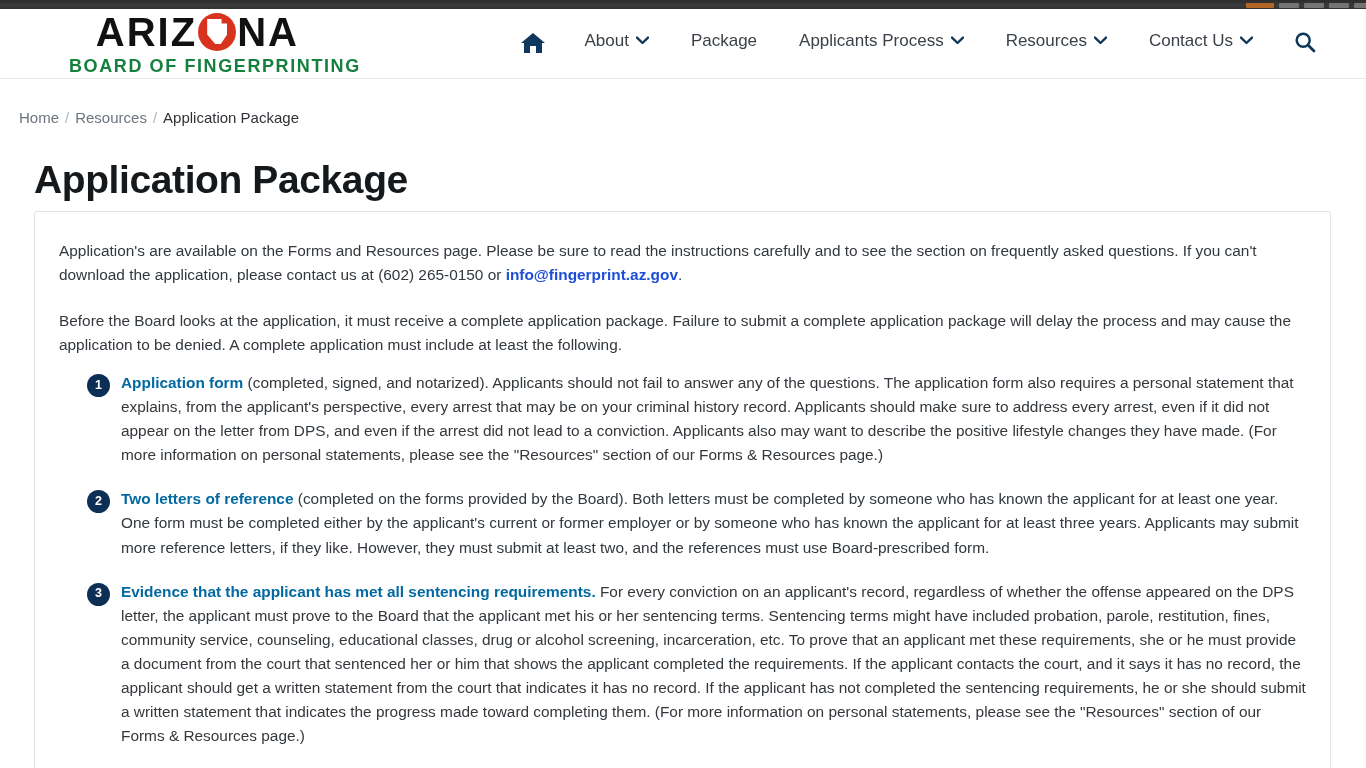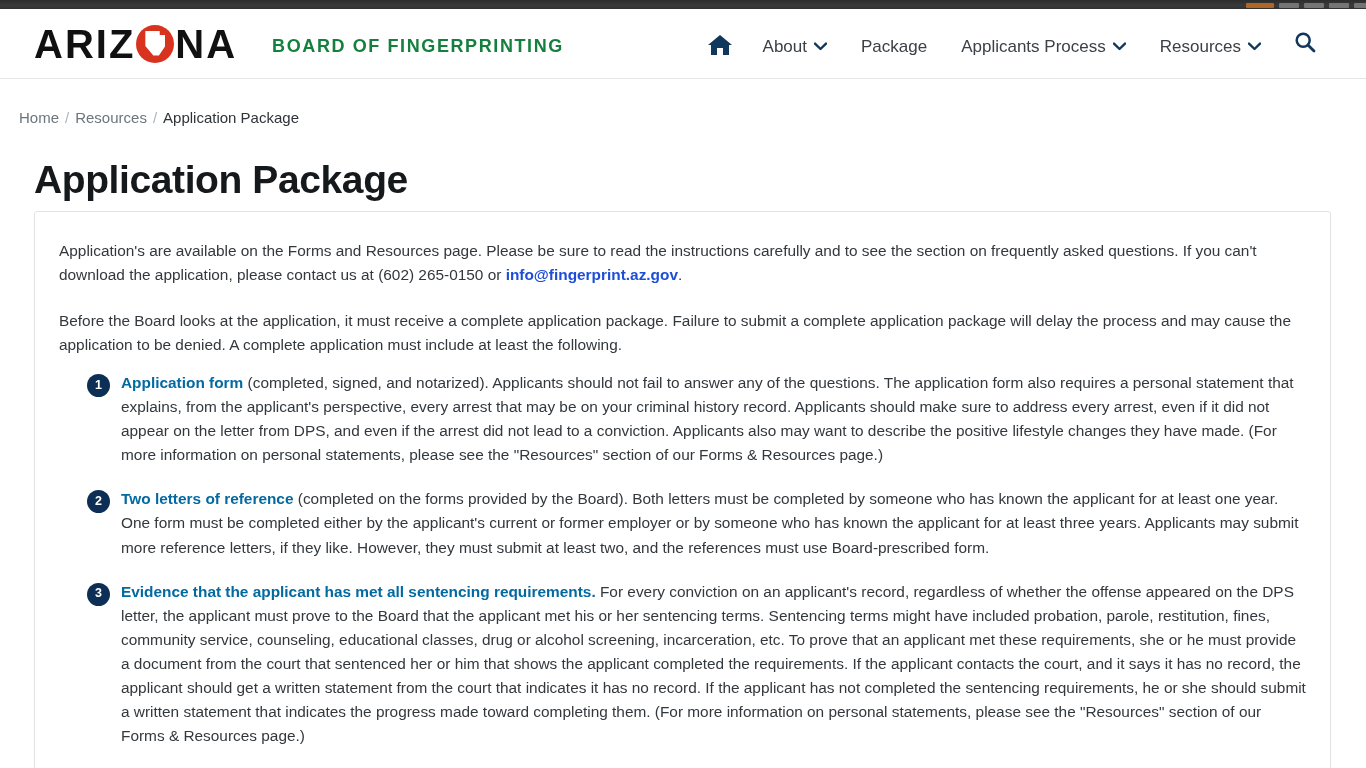--- a/index.html
+++ b/index.html
@@ -35,20 +35,21 @@
     top: 9px; left: 0;
     width: 1366px; height: 70px;
     background: #ffffff;
     border-bottom: 1px solid #e6e6e6;
     display: flex;
     align-items: center;
   }
   .logo-wrap {
     margin-left: 34px;
     display: flex;
+    flex-direction: column;
     align-items: center;
     line-height: 1;
     cursor: pointer;
   }
   .logo-word {
     display: flex;
     align-items: center;
     font-weight: 700;
     font-size: 40px;
     letter-spacing: 2px;
@@ -78,22 +79,22 @@
     font-size: 18px;
     font-weight: 700;
     letter-spacing: 1.6px;
     color: #15803d;
     margin-left: 35px;
   }
   .main-nav {
     margin-left: auto;
     margin-right: 40px;
     display: flex;
-    align-items: flex-end;
-    gap: 0px;
+    align-items: flex-start;
+    gap: 8px;
   }
   .nav-item {
     display: flex;
     align-items: center;
     gap: 7px;
     padding: 6px 17px;
     font-size: 17px;
     color: #3b4147;
     cursor: pointer;
     white-space: nowrap;
@@ -244,20 +245,28 @@
 
       <div class="nav-item">
         <span>Resources</span>
         <span class="caret">
           <svg width="13" height="9" viewBox="0 0 13 9" aria-hidden="true">
             <path d="M1 1.6 L6.5 7 L12 1.6" stroke="#10375c" stroke-width="2.4" fill="none" stroke-linecap="round" stroke-linejoin="round"></path>
           </svg>
         </span>
       </div>
 
+      <div class="nav-item">
+        <span>Contact Us</span>
+        <span class="caret">
+          <svg width="13" height="9" viewBox="0 0 13 9" aria-hidden="true">
+            <path d="M1 1.6 L6.5 7 L12 1.6" stroke="#10375c" stroke-width="2.4" fill="none" stroke-linecap="round" stroke-linejoin="round"></path>
+          </svg>
+        </span>
+      </div>
 
       <div class="search-btn">
         <span>
           <svg width="22" height="22" viewBox="0 0 22 22" aria-hidden="true">
             <circle cx="9.2" cy="9.2" r="6.5" stroke="#10375c" stroke-width="2.5" fill="none"></circle>
             <path d="M14.2 14.2 L20 20" stroke="#10375c" stroke-width="2.8" stroke-linecap="round"></path>
           </svg>
         </span>
       </div>
 

